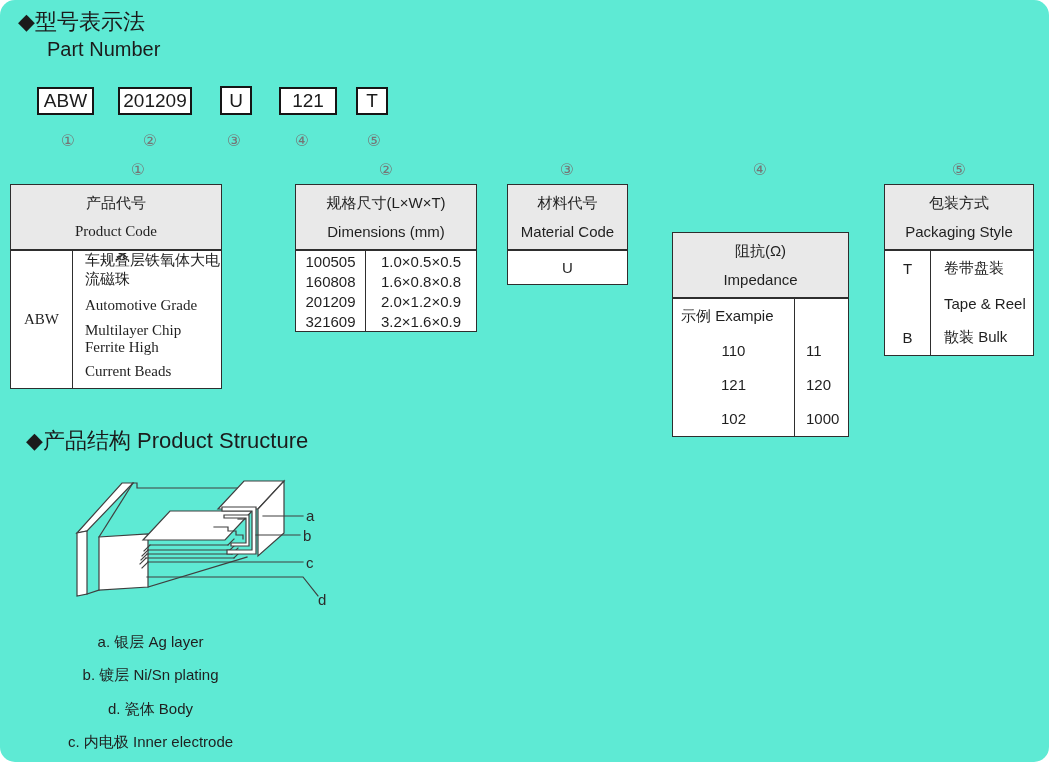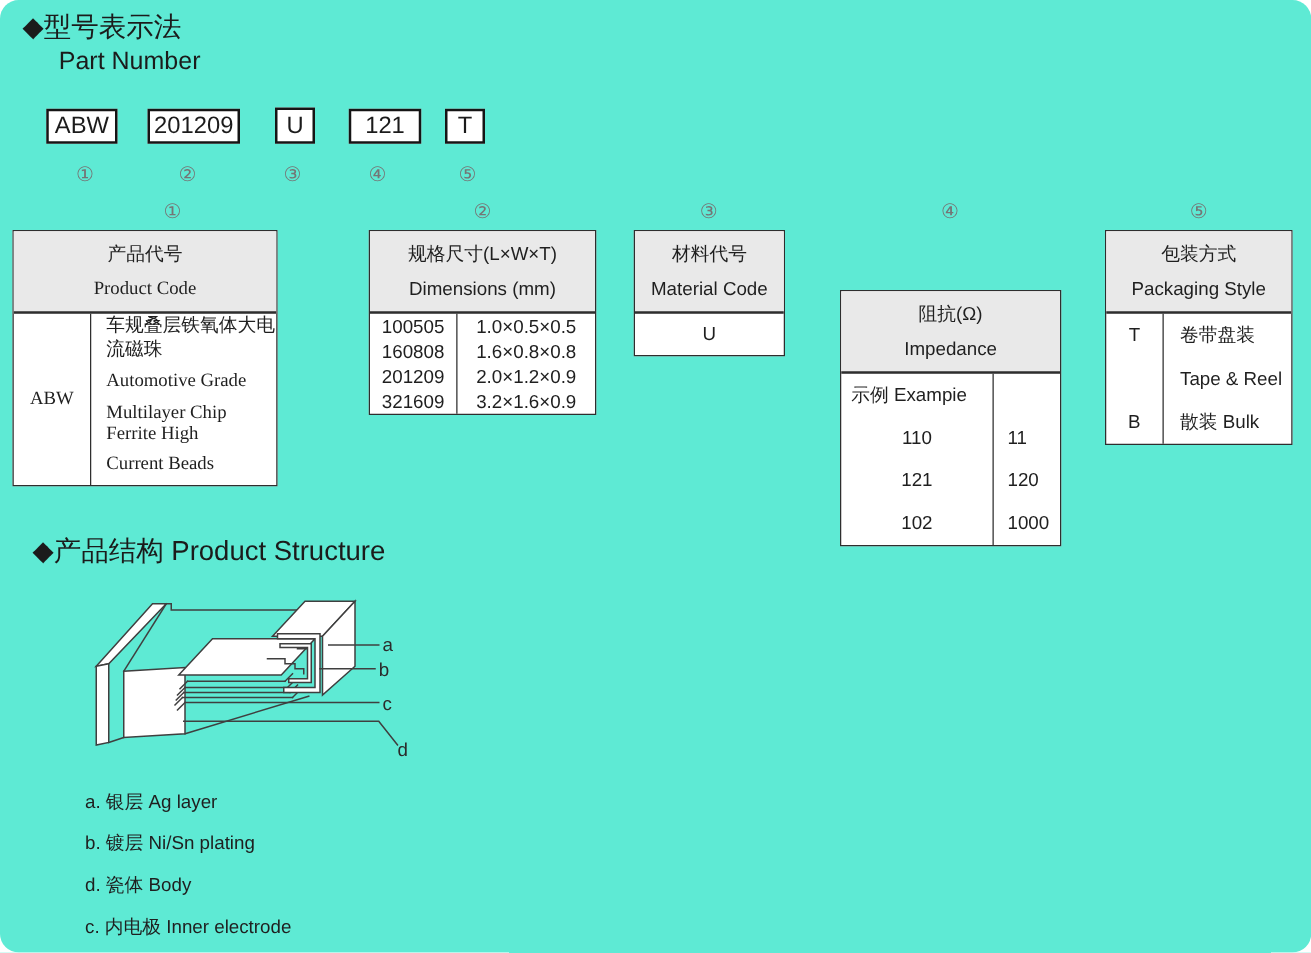--- a/index.html
+++ b/index.html
@@ -57,21 +57,21 @@
   .grow { flex: 1; }
   .row { flex: 1; display: flex; align-items: center; justify-content: center; }
   .row.al { justify-content: flex-start; padding-left: 12px; }
   .row.al8 { justify-content: flex-start; padding-left: 8px; }
   .row.al11 { justify-content: flex-start; padding-left: 11px; }
   .row.al13 { justify-content: flex-start; padding-left: 13px; }
   .cell-mid { flex: 1; display: flex; align-items: center; justify-content: center; }
 
   
   .legend { left: 68px; top: 625px; font-size: 15px; color: #1f1f1f; }
-  .legend div { height: 33.3px; line-height: 33.3px; }
+  .legend div { height: 33.3px; line-height: 33.3px; text-align: center; }
 
   .diagram { position: absolute; left: 55px; top: 468px; }
 </style>
 </head>
 <body>
 
 <div class="page">
 
   <div class="abs h-cn">◆型号表示法</div>
   <div class="abs h-en">Part Number</div>

